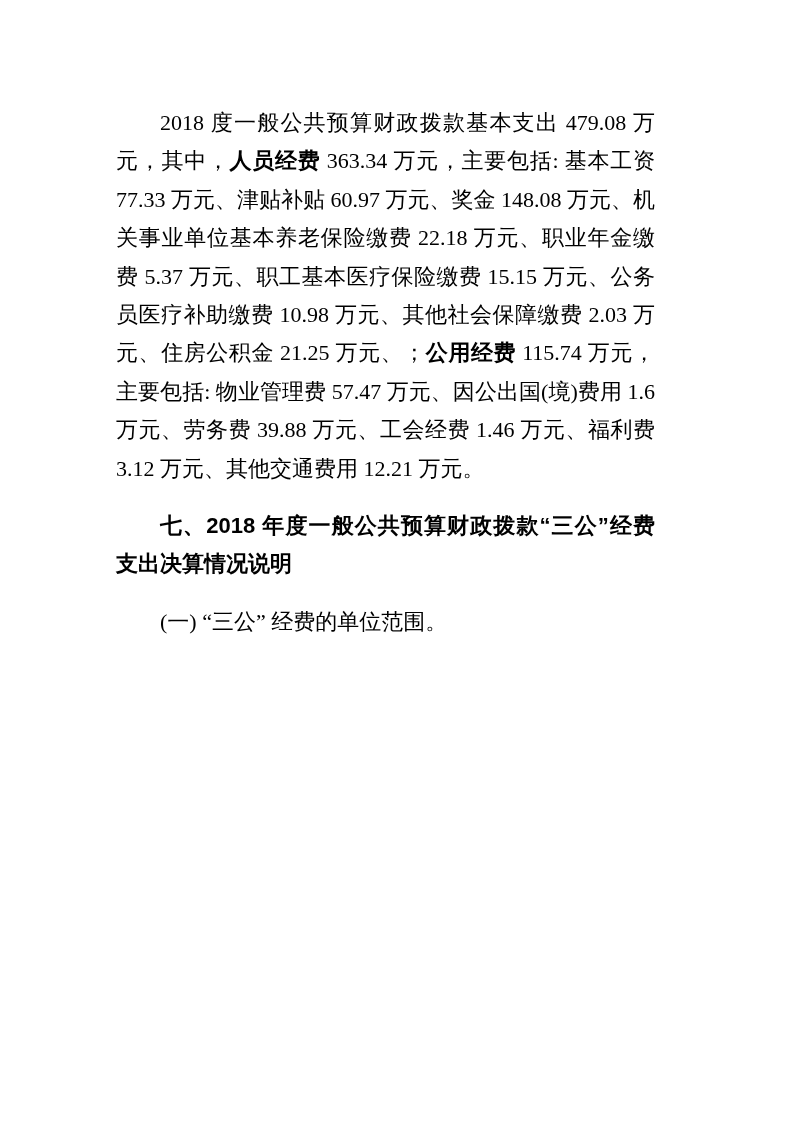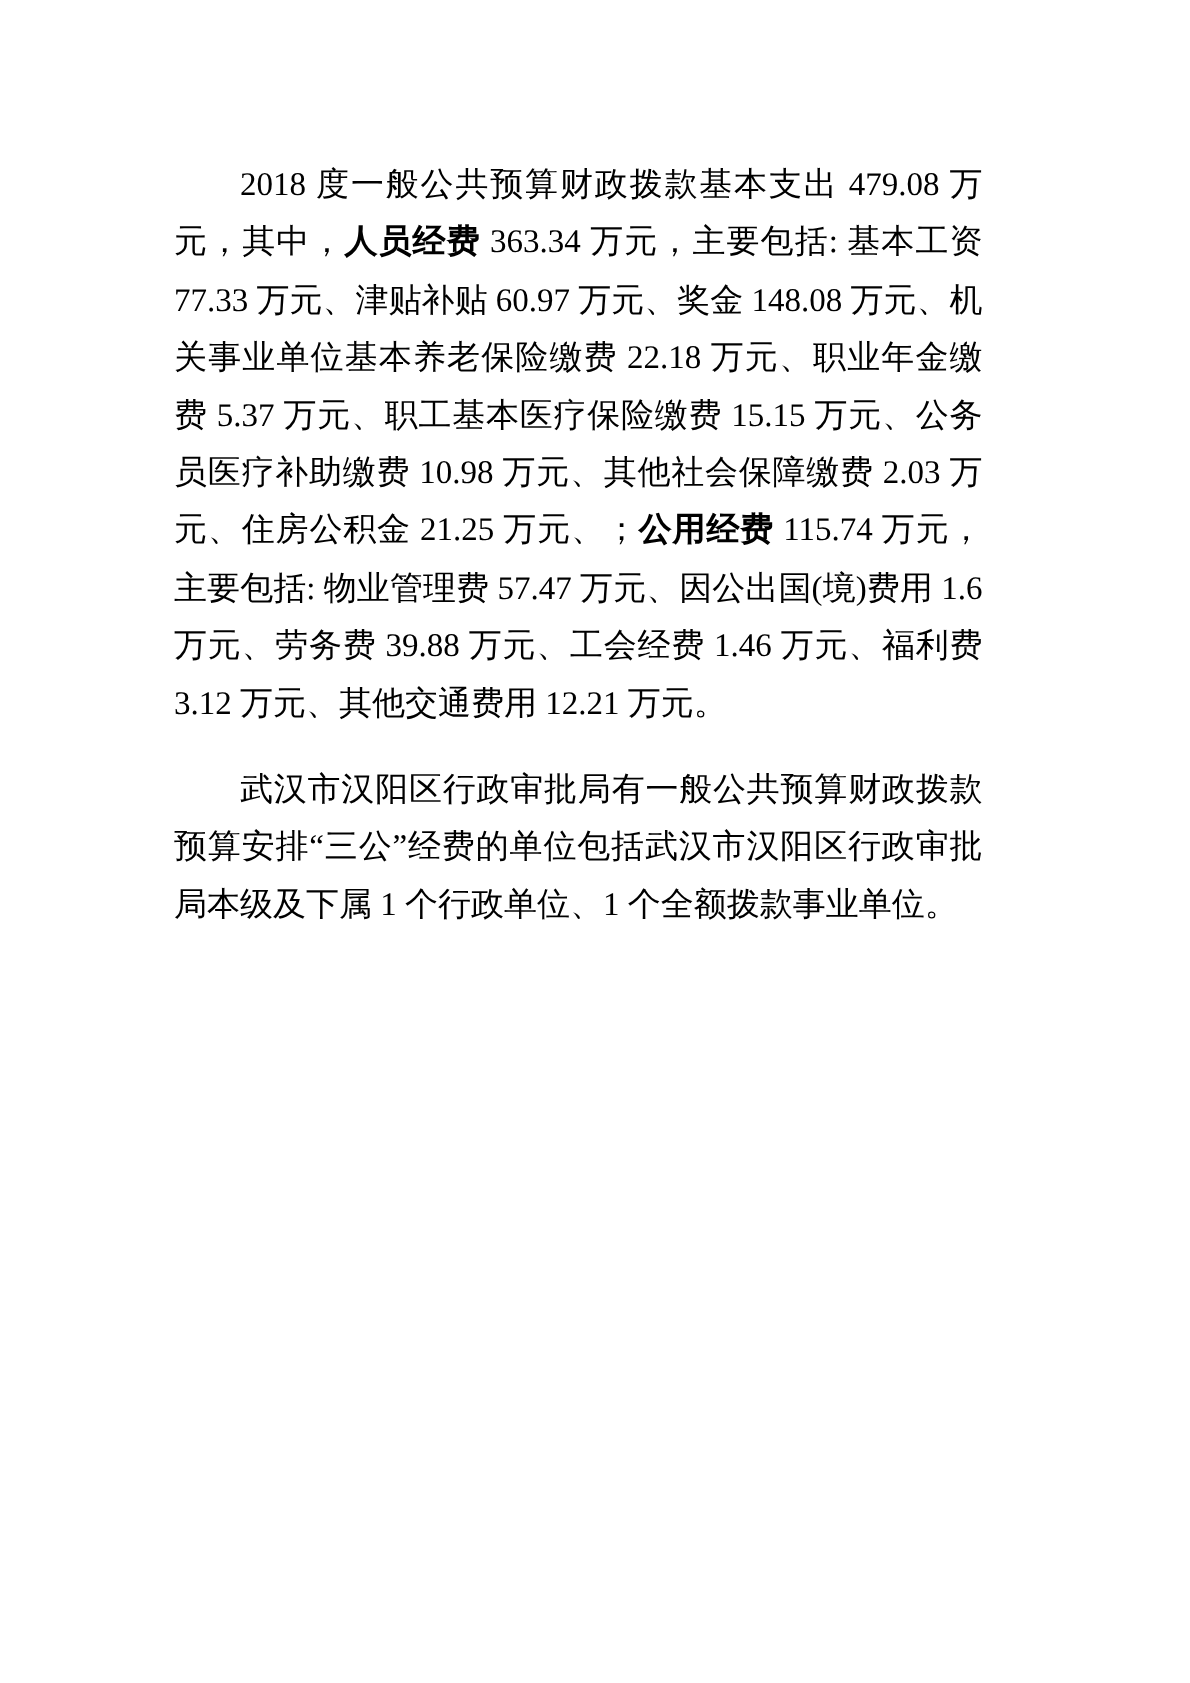--- a/index.html
+++ b/index.html
@@ -40,15 +40,16 @@
     font-weight: 700;
   }
   p.para .b { font-weight: 700; }
 </style>
 </head>
 <body>
 
 <div class="page">
   <div class="content" id="document-content">
       <p class="para body"><span>2018 度一般公共预算财政拨款基本支出 479.08 万元，其中，</span><span class="b">人员经费</span><span> 363.34 万元，主要包括: 基本工资 77.33 万元、津贴补贴 60.97 万元、奖金 148.08 万元、机关事业单位基本养老保险缴费 22.18 万元、职业年金缴费 5.37 万元、职工基本医疗保险缴费 15.15 万元、公务员医疗补助缴费 10.98 万元、其他社会保障缴费 2.03 万元、住房公积金 21.25 万元、；</span><span class="b">公用经费</span><span> 115.74 万元，主要包括: 物业管理费 57.47 万元、因公出国(境)费用 1.6 万元、劳务费 39.88 万元、工会经费 1.46 万元、福利费 3.12 万元、其他交通费用 12.21 万元。</span></p>
-      <p class="para kaiti"><span>武汉市汉阳区行政审批局有一般公共预算财政拨款预算安排“三公”经费的单位包括武汉市汉阳区行政审批局本级及下属 1 个行政单位、1 个全额拨款事业单位。</span></p>
+      <p class="para heading"><span class="b">七、2018 年度一般公共预算财政拨款“三公”经费支出决算情况说明</span></p>
+      <p class="para kaiti"><span>(一) “三公” 经费的单位范围。</span></p>
     </div>
 </div>
 
 </body></html>

